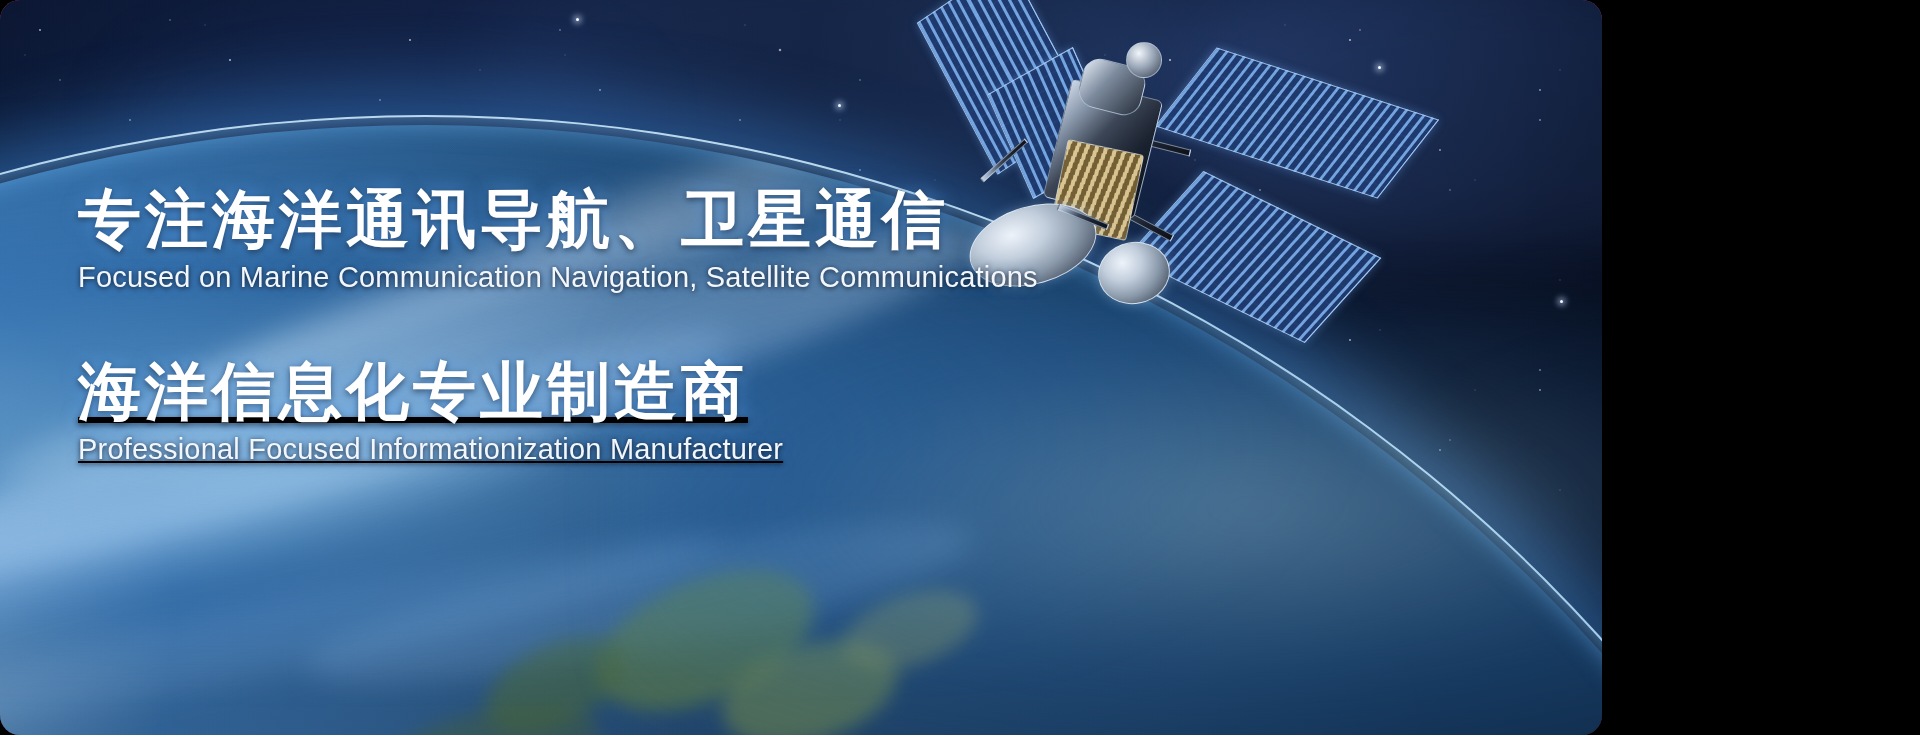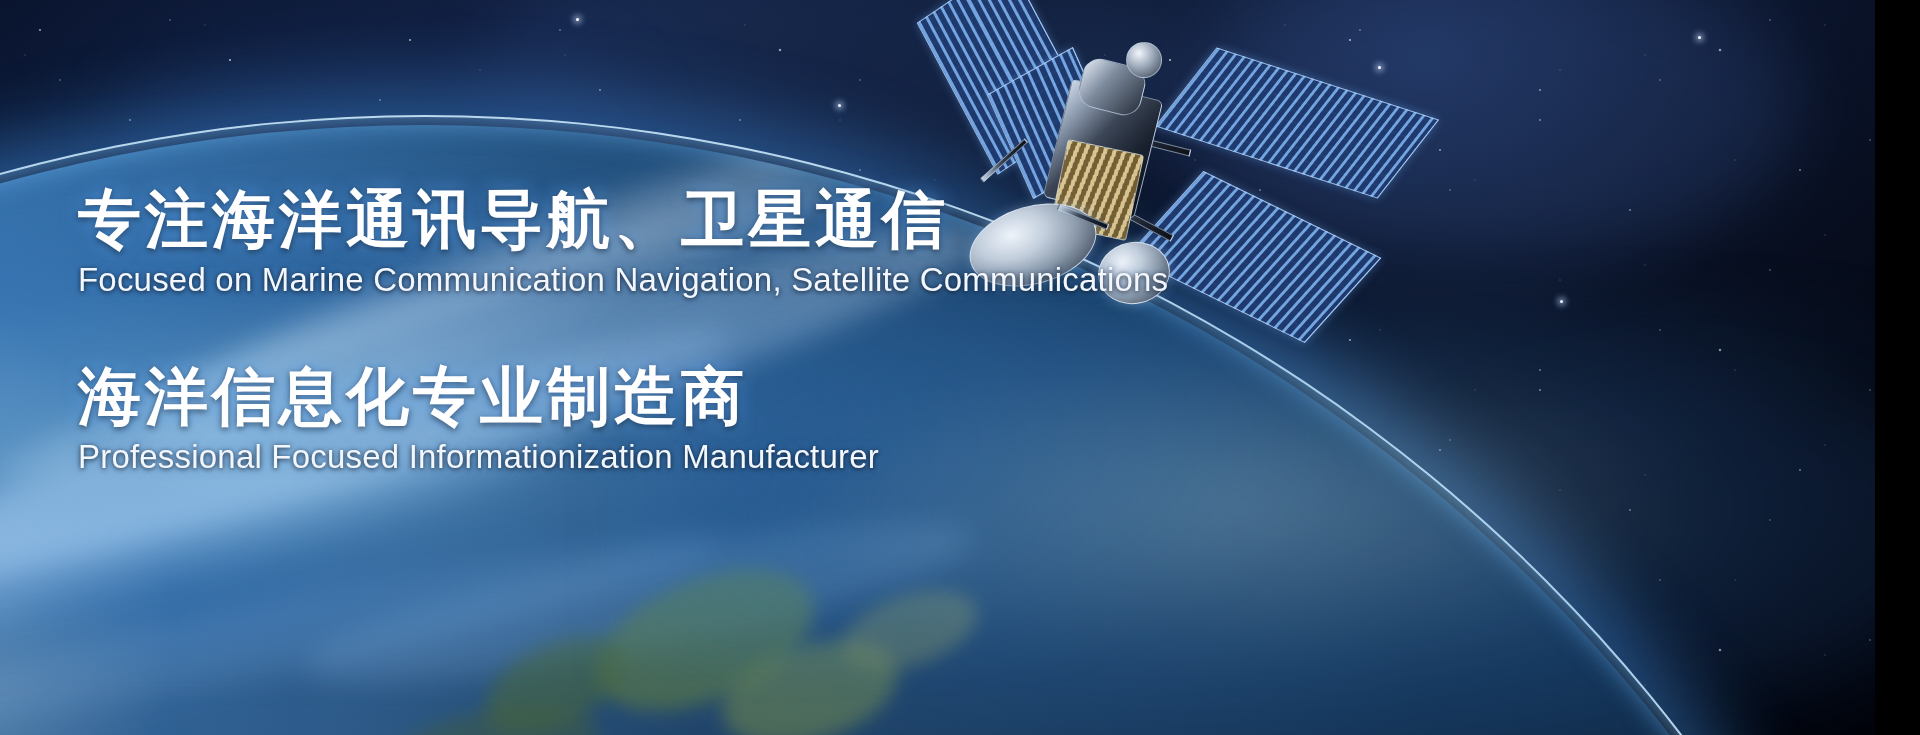--- a/index.html
+++ b/index.html
@@ -1,18 +1,18 @@
 <!DOCTYPE html>
 <html><head>
 <meta charset="utf-8">
 <style>
   html,body{margin:0;padding:0;background:#000;}
   body{width:1920px;height:735px;overflow:hidden;font-family:"Liberation Sans",sans-serif;}
 
-  #banner{position:relative;width:1875px;height:735px;overflow:hidden;background:#ec4899;}
+  #banner{position:relative;width:1602px;height:735px;overflow:hidden;background:#ec4899;border-radius:20px;}
 
   
   .space{position:absolute;inset:0;
     background:
       radial-gradient(ellipse 900px 620px at 76% 8%, rgba(38,62,110,.75) 0%, rgba(16,28,56,.35) 45%, rgba(0,0,0,0) 72%),
       radial-gradient(ellipse 1100px 700px at 30% 2%, rgba(26,44,86,.55) 0%, rgba(6,12,28,.25) 50%, rgba(0,0,0,0) 78%),
       radial-gradient(ellipse 700px 420px at 8% 32%, rgba(30,70,130,.45) 0%, rgba(0,0,0,0) 70%),
       linear-gradient(170deg,#0a1430 0%,#070f24 26%,#050a18 48%,#03060f 70%,#01030a 100%);
   }
   
@@ -105,23 +105,23 @@
   .body{position:absolute;background:linear-gradient(120deg,#cdd8e6 0%,#8e9cb0 18%,#3c4656 42%,#1b2230 68%,#0d1118 100%);
     border:1px solid rgba(190,210,235,.6);}
   .dish{position:absolute;border-radius:50%;
     background:radial-gradient(ellipse at 36% 30%, #eef3fa 0%, #c3cfdd 30%, #8b9aab 58%, #4e5a6b 82%, #2a323e 100%);
     border:1px solid rgba(225,235,248,.85);box-shadow:0 0 12px rgba(170,205,245,.35);}
 
   
   .textwrap{position:absolute;left:78px;top:185px;width:1200px;z-index:40;}
   .h-cn{font-size:63px;font-weight:bold;color:#ffffff;letter-spacing:4px;line-height:1.08;
     text-shadow:0 0 18px rgba(90,160,240,.75),0 2px 6px rgba(0,0,0,.65);white-space:nowrap;}
-  .h-en{font-size:33px;font-weight:normal;color:#f2f7ff;letter-spacing:.2px;line-height:1.25;
+  .h-en{font-size:29px;font-weight:normal;color:#f2f7ff;letter-spacing:.2px;line-height:1.25;
     margin-top:6px;text-shadow:0 1px 5px rgba(0,0,0,.8),0 0 12px rgba(60,120,200,.55);white-space:nowrap;}
-  .block2{margin-top:62px;}
+  .block2{margin-top:62px;text-decoration:underline;}
 </style>
 </head>
 <body>
 
 <div id="banner">
 
   <div class="space"></div>
   <div class="neb a"></div>
   <div class="neb b"></div>
   <div class="neb c"></div>

